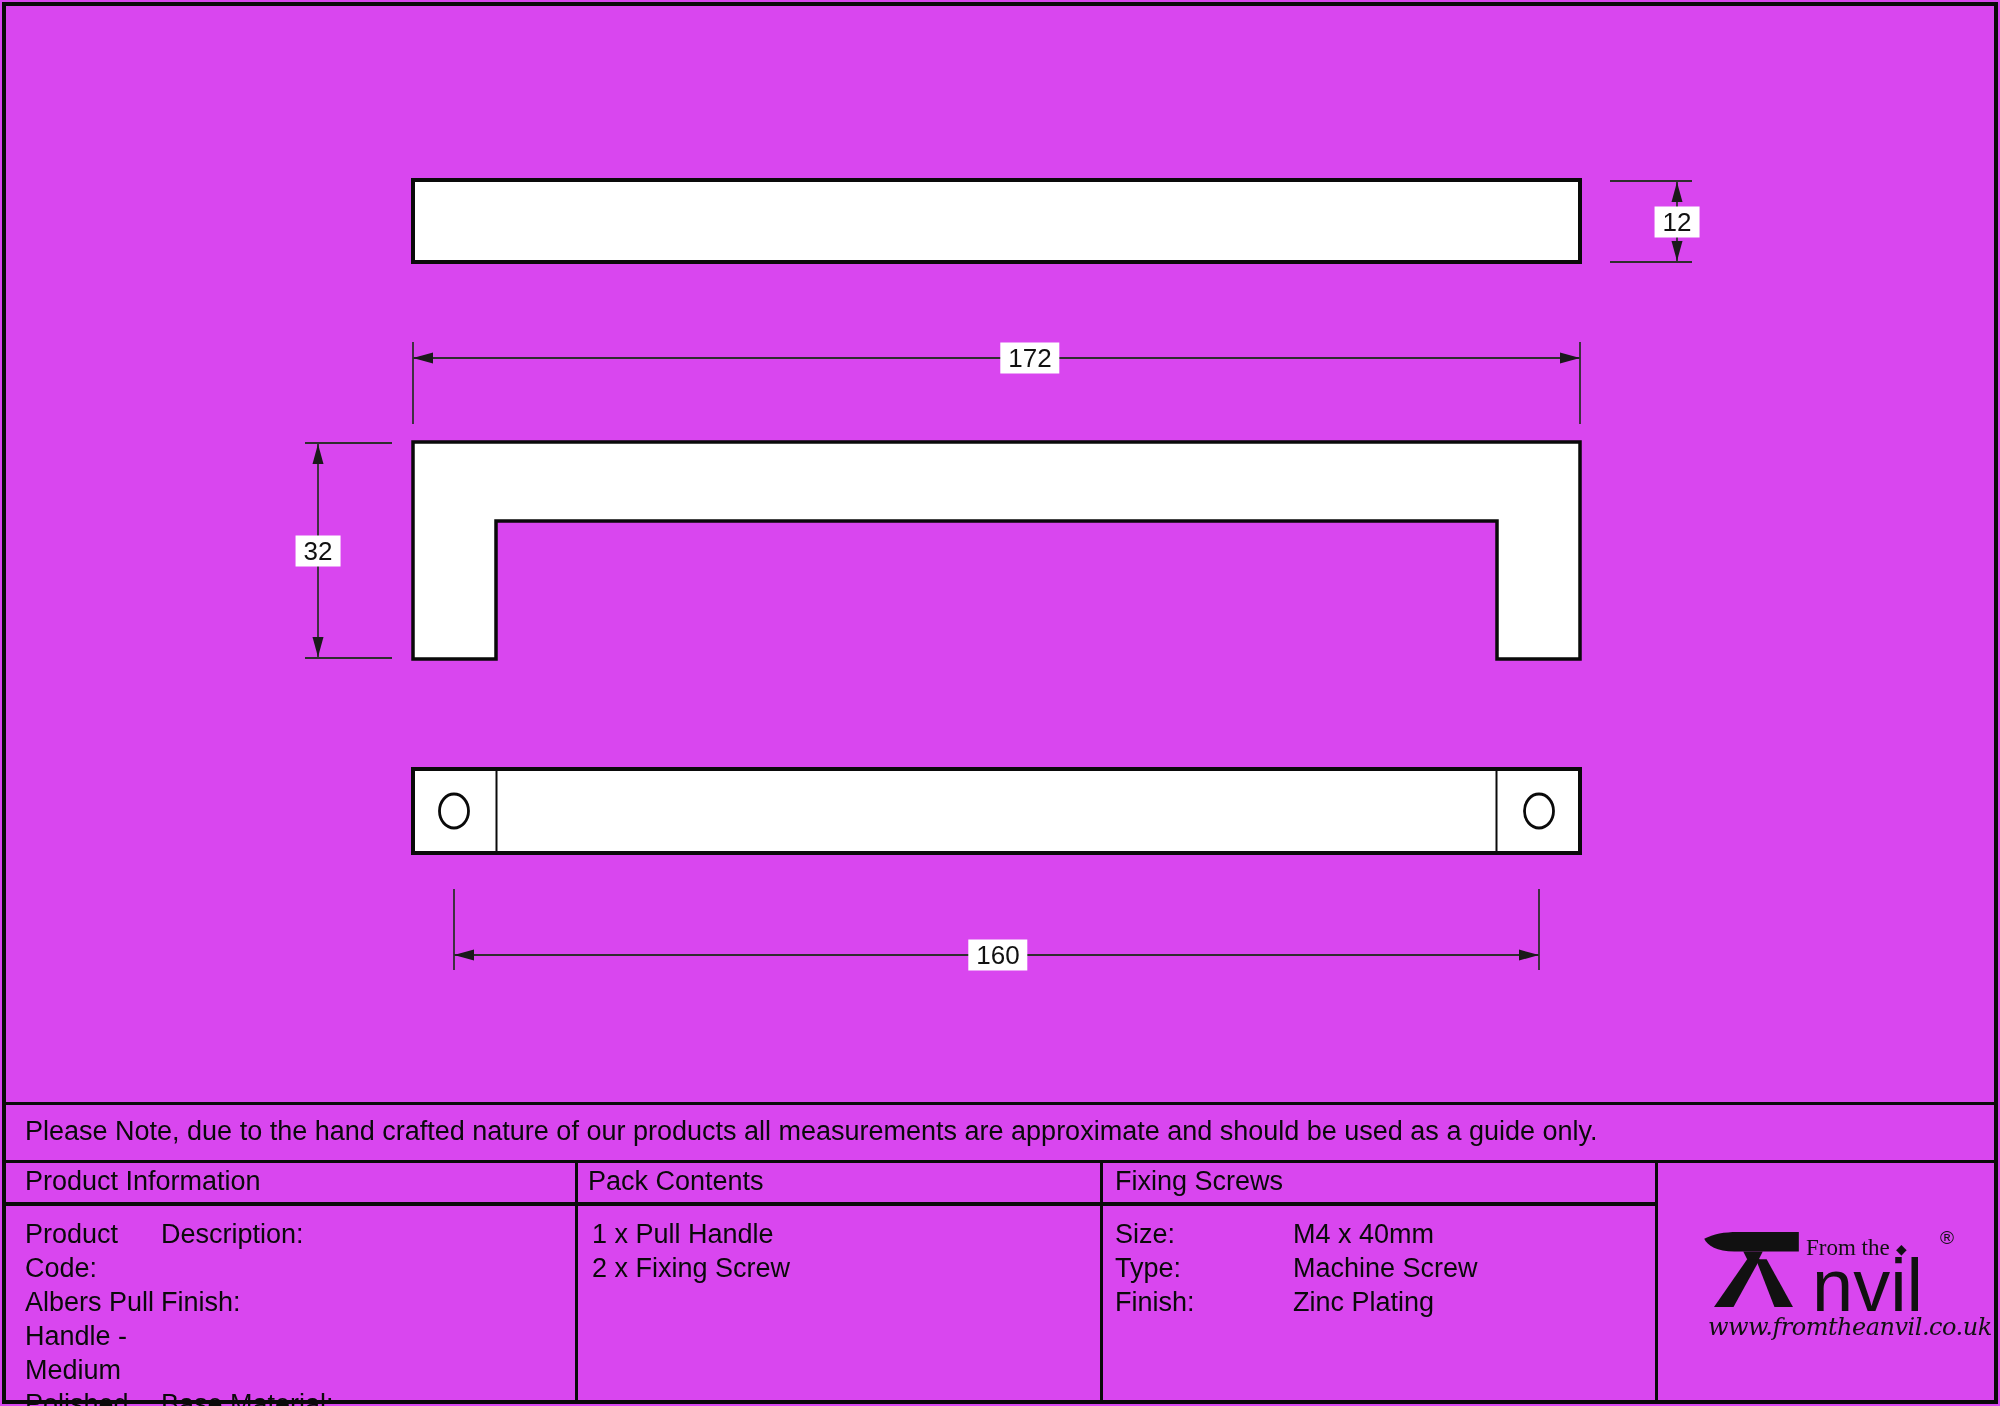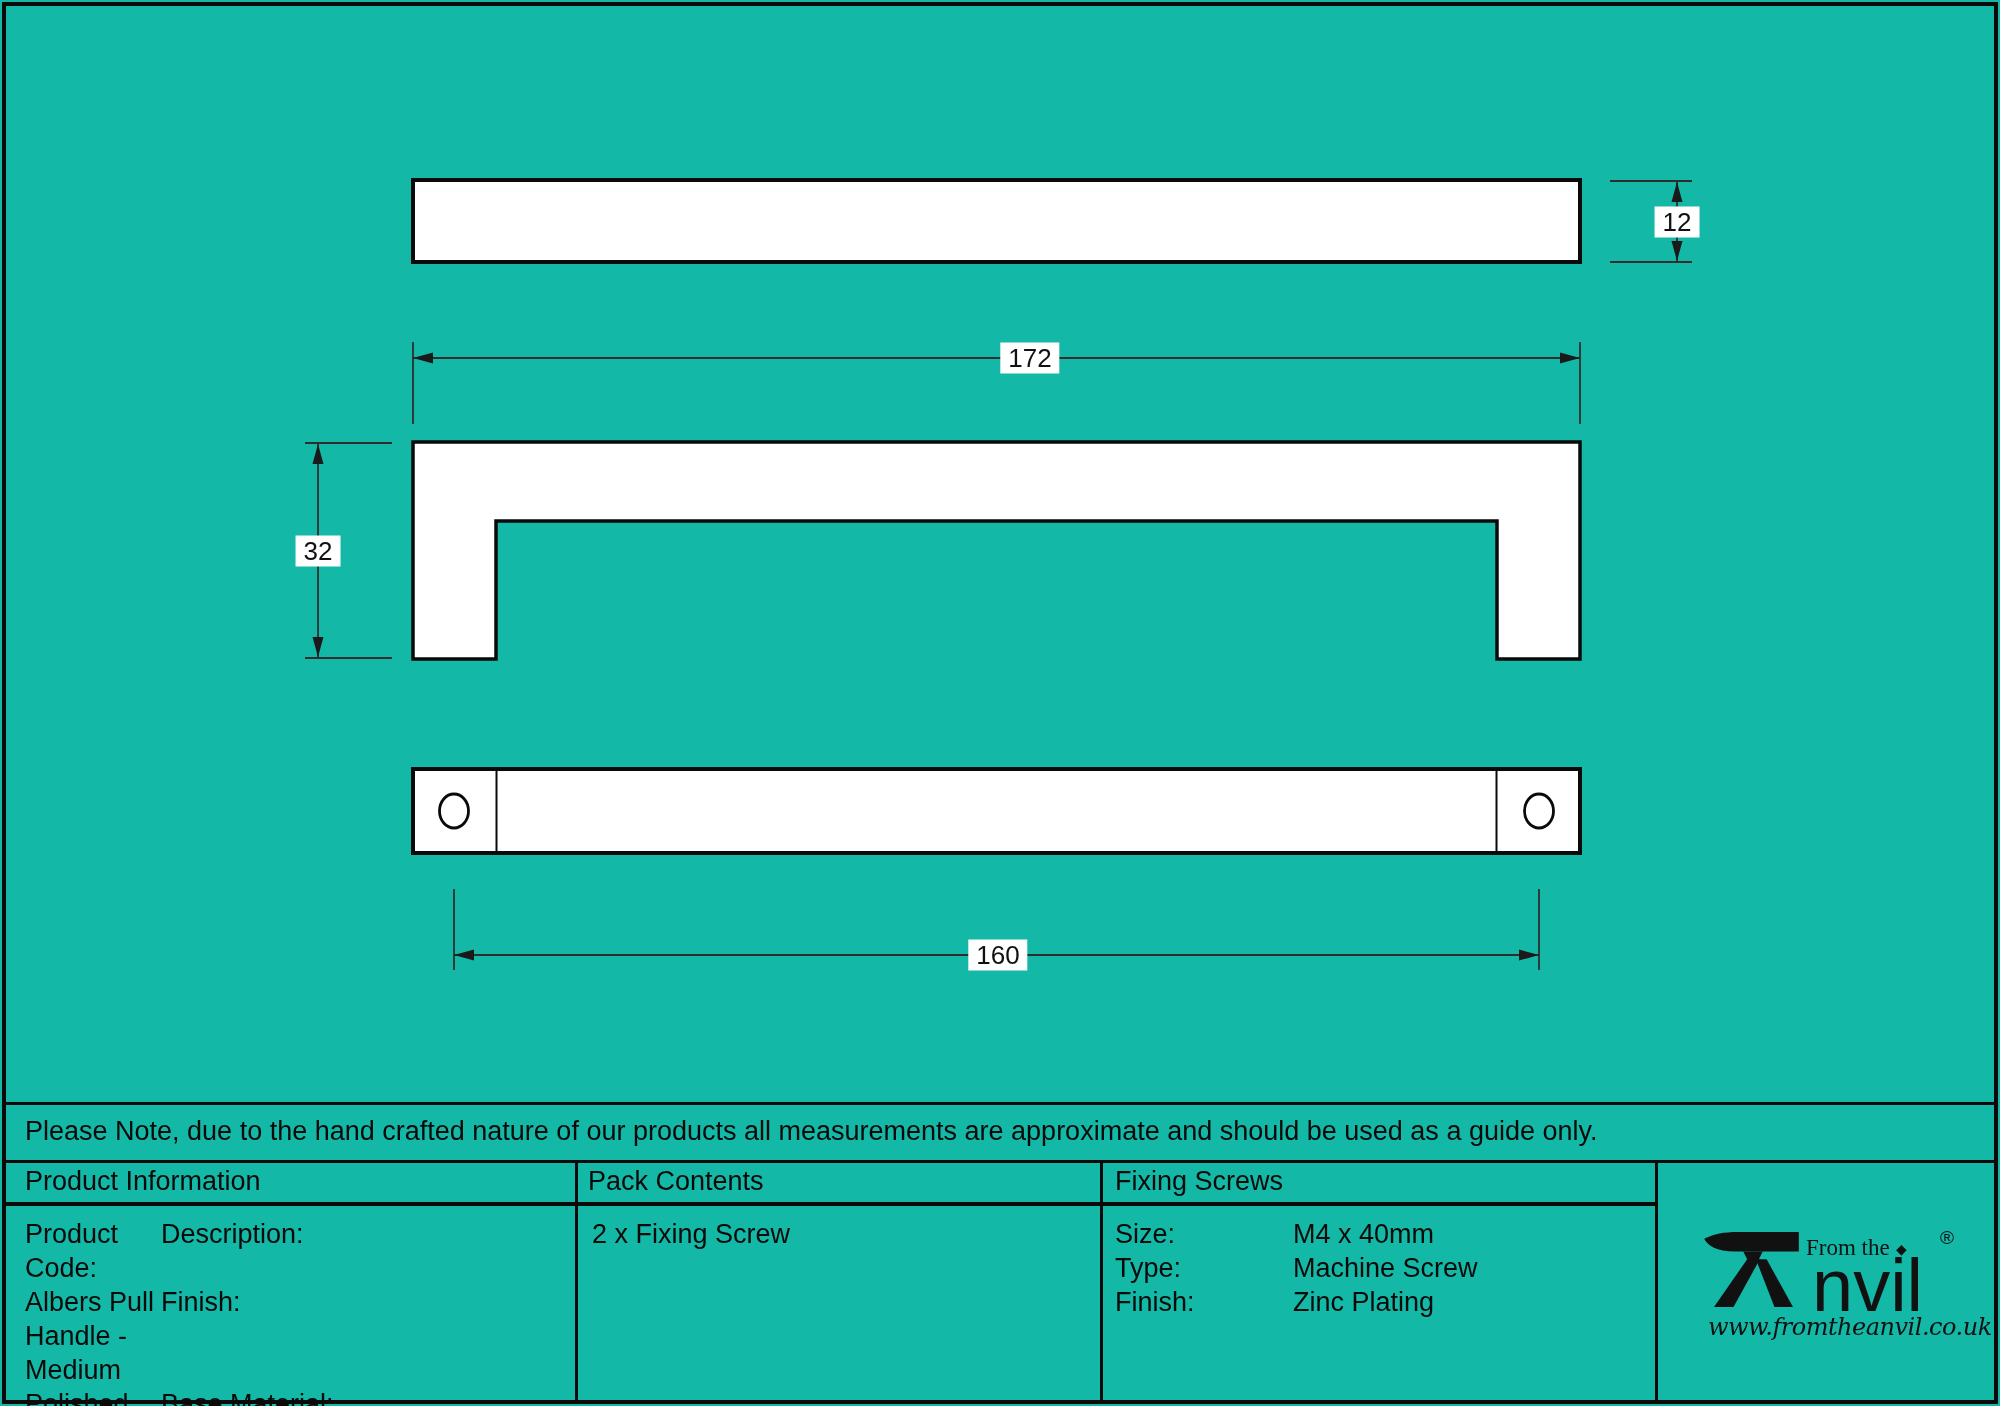--- a/index.html
+++ b/index.html
@@ -1,17 +1,17 @@
 <!DOCTYPE html>
 <html><head>
 <meta charset="utf-8">
 <style>
   html,body{margin:0;padding:0;background:#ffffff;}
   .page{
-    position:relative;width:2000px;height:1406px;background:#14b8a6;
+    position:relative;width:2000px;height:1406px;background:#d946ef;
     font-family:"Liberation Sans",sans-serif;color:#0a0a0a;overflow:hidden;
   }
   .frame{position:absolute;left:2px;top:2px;right:2px;bottom:2px;border:4px solid #0a0a0a;pointer-events:none;}
   svg{position:absolute;left:0;top:0;}
   .dim-text{
     position:absolute;transform:translate(-50%,-50%);
     background:#ffffff;padding:0 8px;font-size:26px;color:#111;white-space:nowrap;
   }
   .hline,.vline{position:absolute;background:#0a0a0a;}
   .note-row{
@@ -119,20 +119,21 @@
     <span>Product Code:</span>
     <span>Description:</span>
     <span>Albers Pull Handle - Medium</span>
     <span>Finish:</span>
     <span>Polished Chrome</span>
     <span>Base Material:</span>
     <span>Brass</span>
   </div>
 
   <div class="cellblock" style="left:592px;width:490px;padding-top:14px;">
+    <div>1 x Pull Handle</div>
     <div>2 x Fixing Screw</div>
   </div>
 
   <div class="cellblock kv" style="left:1115px;width:520px;padding-top:14px;--lw:178px;">
     <span>Size:</span>
     <span>M4 x 40mm</span>
     <span>Type:</span>
     <span>Machine Screw</span>
     <span>Finish:</span>
     <span>Zinc Plating</span>

